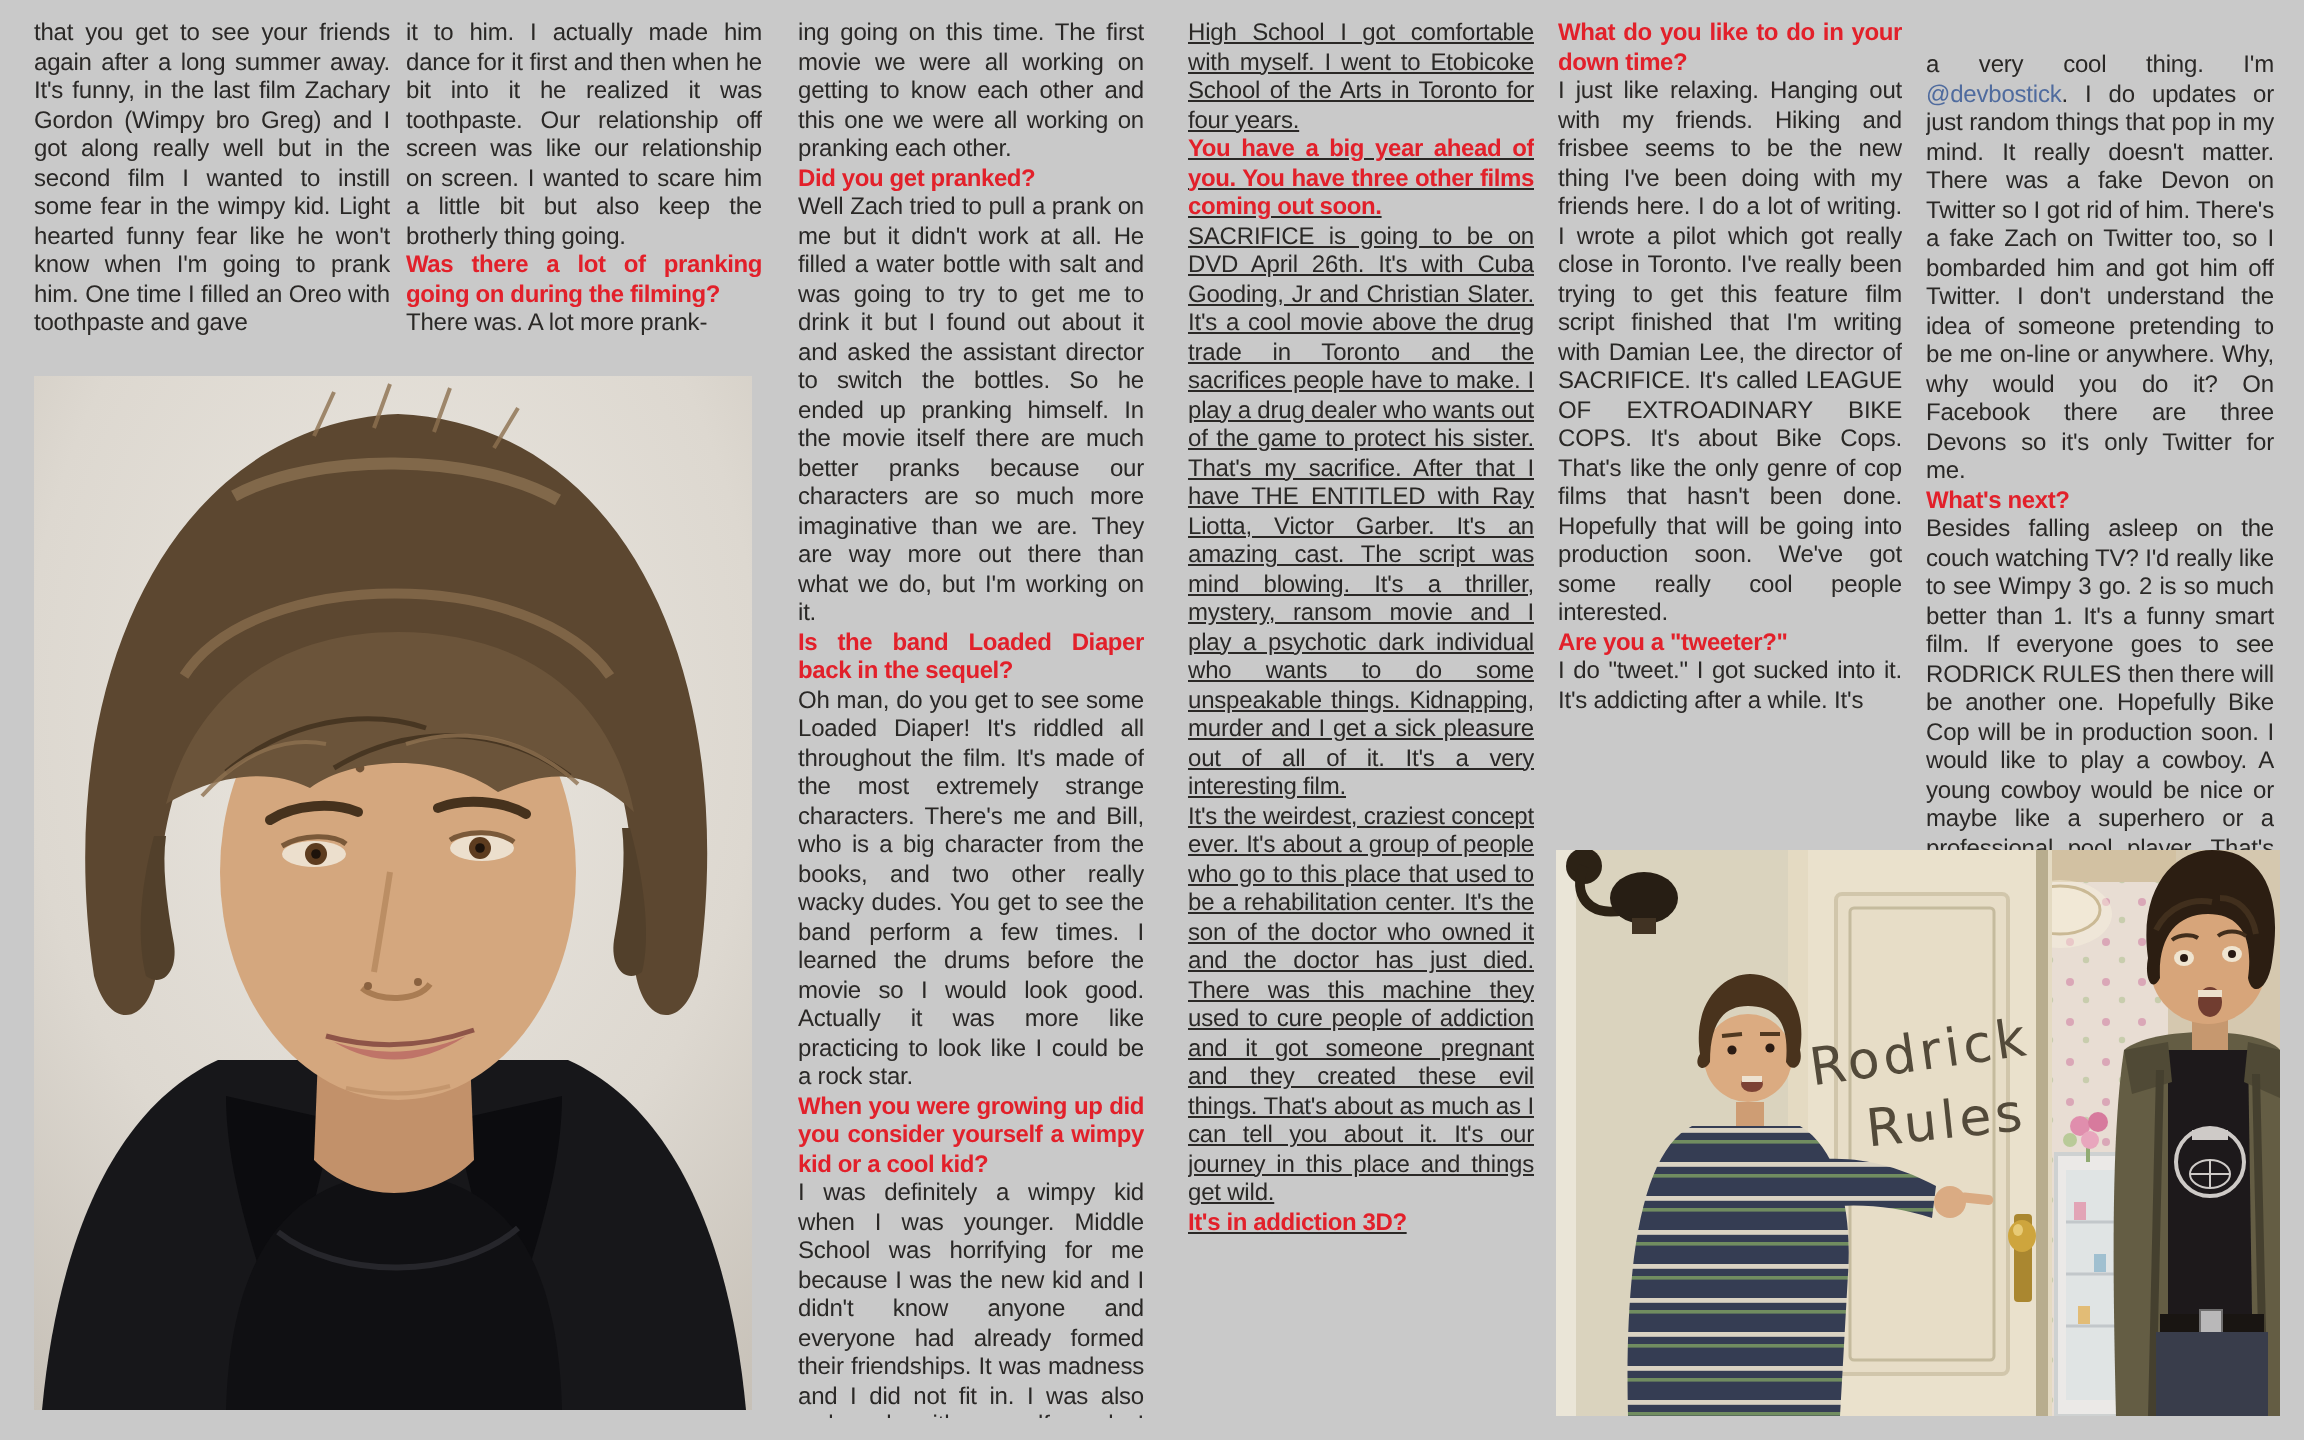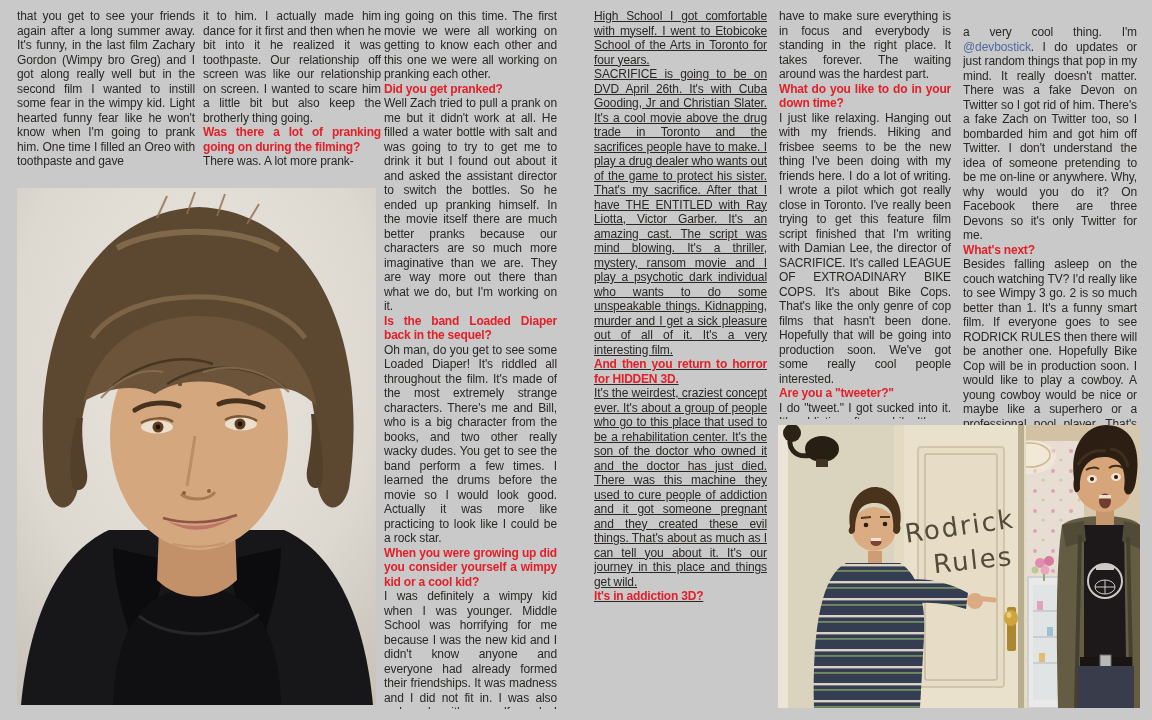--- a/index.html
+++ b/index.html
@@ -27,38 +27,37 @@
 <body>
 
 <div class="col" style="left:17px;width:178px;height:172px;">
     <p class="a">that you get to see your friends again after a long summer away. It's funny, in the last film Zachary Gordon (Wimpy bro Greg) and I got along really well but in the second film I wanted to instill some fear in the wimpy kid. Light hearted funny fear like he won't know when I'm going to prank him. One time I filled an Oreo with toothpaste and gave</p>
   </div>
 <div class="col" style="left:203px;width:178px;height:179px;">
     <p class="a">it to him. I actually made him dance for it first and then when he bit into it he realized it was toothpaste. Our relationship off screen was like our relationship on screen. I wanted to scare him a little bit but also keep the brotherly thing going.</p>
     <p class="q">Was there a lot of pranking going on during the filming?</p>
     <p class="a">There was. A lot more prank-</p>
   </div>
-<div class="col" style="left:384px;width:173px;height:700px;">
+<div class="col" style="left:399px;width:173px;height:700px;">
     <p class="a">ing going on this time. The first movie we were all working on getting to know each other and this one we were all working on pranking each other.</p>
     <p class="q">Did you get pranked?</p>
     <p class="a">Well Zach tried to pull a prank on me but it didn't work at all. He filled a water bottle with salt and was going to try to get me to drink it but I found out about it and asked the assistant director to switch the bottles. So he ended up pranking himself. In the movie itself there are much better pranks because our characters are so much more imaginative than we are. They are way more out there than what we do, but I'm working on it.</p>
     <p class="q">Is the band Loaded Diaper back in the sequel?</p>
     <p class="a">Oh man, do you get to see some Loaded Diaper! It's riddled all throughout the film. It's made of the most extremely strange characters. There's me and Bill, who is a big character from the books, and two other really wacky dudes. You get to see the band perform a few times. I learned the drums before the movie so I would look good. Actually it was more like practicing to look like I could be a rock star.</p>
     <p class="q">When you were growing up did you consider yourself a wimpy kid or a cool kid?</p>
     <p class="a">I was definitely a wimpy kid when I was younger. Middle School was horrifying for me because I was the new kid and I didn't know anyone and everyone had already formed their friendships. It was madness and I did not fit in. I was also awkward with myself and I wasn't comfortable with myself. Once I hit</p>
   </div>
 <div class="col" style="left:594px;width:173px;height:700px;text-decoration:underline;">
     <p class="a">High School I got comfortable with myself. I went to Etobicoke School of the Arts in Toronto for four years.</p>
+    <p class="q">You have a big year ahead of you. You have three other films coming out soon.</p>
     <p class="a">SACRIFICE is going to be on DVD April 26th. It's with Cuba Gooding, Jr and Christian Slater. It's a cool movie above the drug trade in Toronto and the sacrifices people have to make. I play a drug dealer who wants out of the game to protect his sister. That's my sacrifice. After that I have THE ENTITLED with Ray Liotta, Victor Garber. It's an amazing cast. The script was mind blowing. It's a thriller, mystery, ransom movie and I play a psychotic dark individual who wants to do some unspeakable things. Kidnapping, murder and I get a sick pleasure out of all of it. It's a very interesting film.</p>
-    <p class="q">And then you return to horror for HIDDEN 3D.</p>
     <p class="a">It's the weirdest, craziest concept ever. It's about a group of people who go to this place that used to be a rehabilitation center. It's the son of the doctor who owned it and the doctor has just died. There was this machine they used to cure people of addiction and it got someone pregnant and they created these evil things. That's about as much as I can tell you about it. It's our journey in this place and things get wild.</p>
     <p class="q">It's in addiction 3D?</p>
   </div>
 <div class="col" style="left:779px;width:172px;height:410px;">
-    <p class="a">have to make sure everything is in focus and everybody is standing in the right place. It takes forever. The waiting around was the hardest part.</p>
     <p class="q">What do you like to do in your down time?</p>
     <p class="a">I just like relaxing. Hanging out with my friends. Hiking and frisbee seems to be the new thing I've been doing with my friends here. I do a lot of writing. I wrote a pilot which got really close in Toronto. I've really been trying to get this feature film script finished that I'm writing with Damian Lee, the director of SACRIFICE. It's called LEAGUE OF EXTROADINARY BIKE COPS. It's about Bike Cops. That's like the only genre of cop films that hasn't been done. Hopefully that will be going into production soon. We've got some really cool people interested.</p>
     <p class="q">Are you a "tweeter?"</p>
     <p class="a">I do "tweet." I got sucked into it. It's addicting after a while. It's</p>
   </div>
 <div class="col" style="left:963px;width:174px;height:410px;margin-top:16px;">
     <p class="a"><span>a very cool thing. I'm </span><span class="link">@devbostick</span><span>. I do updates or just random things that pop in my mind. It really doesn't matter. There was a fake Devon on Twitter so I got rid of him. There's a fake Zach on Twitter too, so I bombarded him and got him off Twitter. I don't understand the idea of someone pretending to be me on-line or anywhere. Why, why would you do it? On Facebook there are three Devons so it's only Twitter for me.</span></p>
     <p class="q">What's next?</p>
     <p class="a">Besides falling asleep on the couch watching TV? I'd really like to see Wimpy 3 go. 2 is so much better than 1. It's a funny smart film. If everyone goes to see RODRICK RULES then there will be another one. Hopefully Bike Cop will be in production soon. I would like to play a cowboy. A young cowboy would be nice or maybe like a superhero or a professional pool player. That's just off the top of my head.</p>
   </div>

